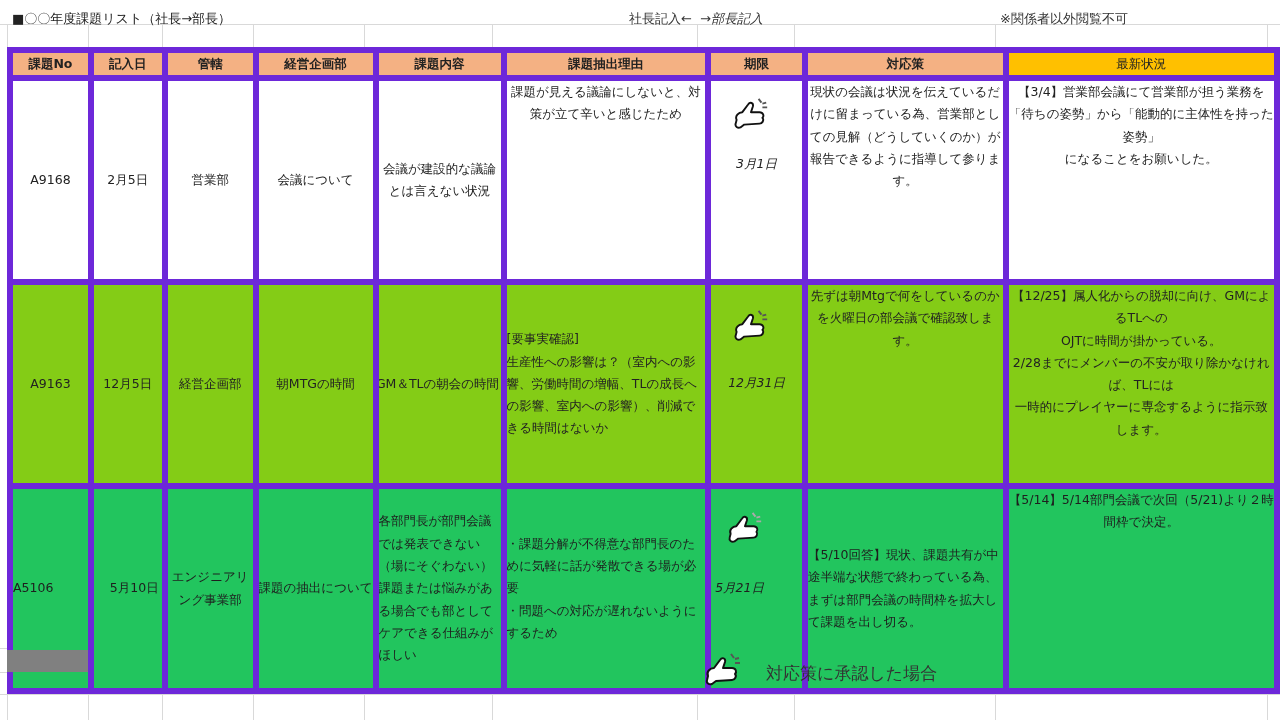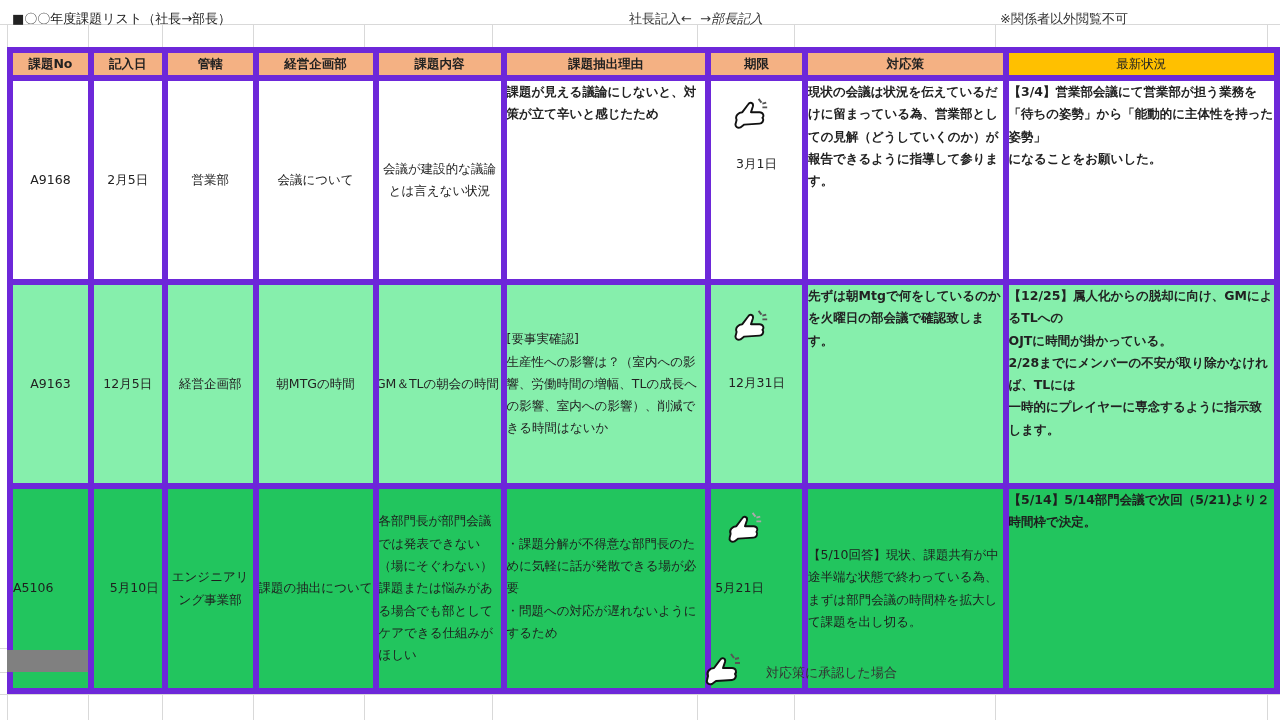--- a/index.html
+++ b/index.html
@@ -25,36 +25,36 @@
   table.issues th, table.issues td {
     border:6px solid #6d28d9; padding:0; overflow:hidden;
   }
   table.issues th {
     background:#f4b183; height:22px; font-weight:bold; font-size:12.5px;
     text-align:center; vertical-align:middle; color:#222;
   }
   table.issues th.latest { background:#ffc000; font-weight:normal;text-align:center; }
   td .txt { line-height:22.3px; white-space:pre-wrap; word-break:break-all; }
   td.c { text-align:center; vertical-align:middle; }
-  td.tl { text-align:left; vertical-align:top; padding-left:3px;font-weight:bold; }
+  td.tl { text-align:center; vertical-align:top; padding-left:3px; }
   td.ml { text-align:left; vertical-align:middle; padding-left:3px; }
   td.nowrap .txt { white-space:nowrap; }
   tr.r1 td { height:166px; background:#fff; }
-  tr.r2 td { height:198px; background:#86efac; }
+  tr.r2 td { height:198px; background:#84cc16; }
   tr.r3 td { height:199px; background:#22c55e; color:#1e1e1e; }
   tr.r3 td.date-right { text-align:right; padding-right:3px; }
   .deadline-cell { position:relative; }
   .thumb { position:absolute; left:18px; width:42px; height:42px; }
-  .deadline-date { position:absolute; left:0; right:0; text-align:center; }
+  .deadline-date { position:absolute; left:0; right:0; text-align:center;font-style:italic; }
   tr.r3 .deadline-date { text-align:left; left:4px; }
 
   .legend-swatch { position:absolute; left:7px; top:650px; width:81px; height:22px; background:#808080; }
   .legend-resolved { position:absolute; left:92px; top:672px; font-size:12.5px; line-height:22px; color:#333;margin-top:48px; }
   .legend-thumb { position:absolute; left:700px; top:650px; width:44px; height:44px; }
-  .legend-approved { position:absolute; left:766px; top:662px; font-size:13px; line-height:22px; color:#333; }
+  .legend-approved { position:absolute; left:766px; top:662px; font-size:17px; line-height:22px; color:#333; }
 </style>
 </head>
 <body>
 
 <div>
   <div class="hline" style="top:24px"></div>
   <div class="hline" style="top:648px"></div>
   <div class="hline" style="top:672px"></div>
   <div class="hline" style="top:694px"></div>
   <div class="vline" style="left:7px"></div>

